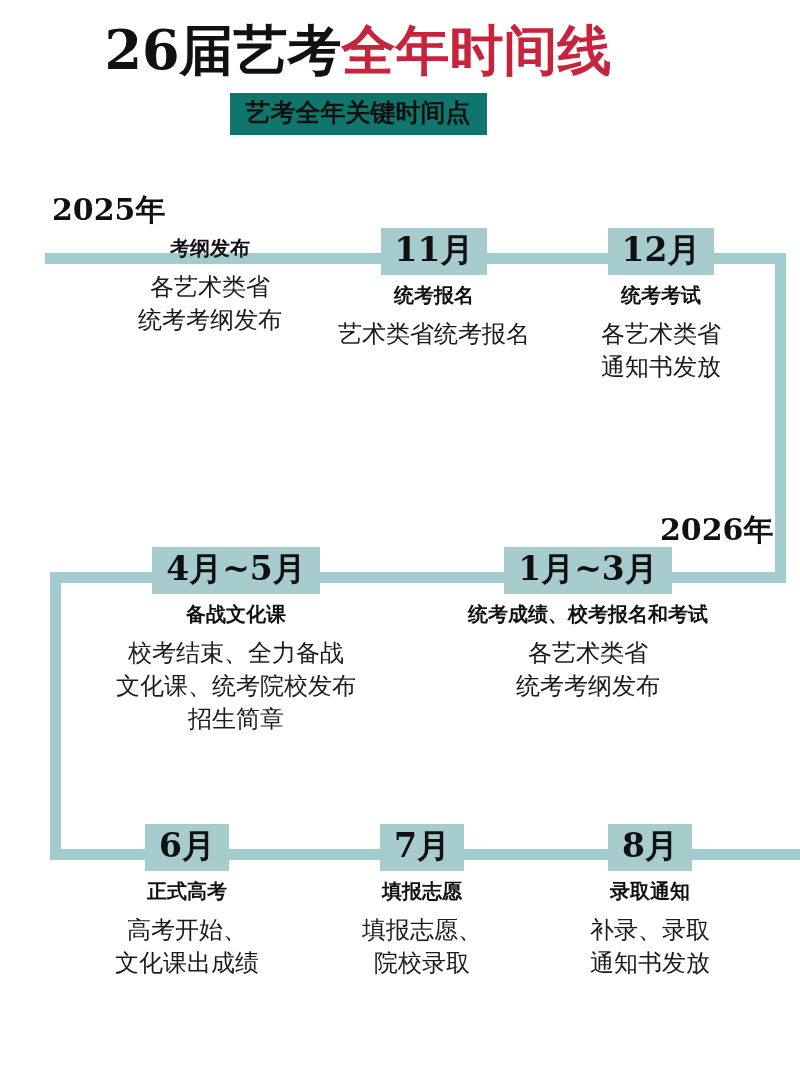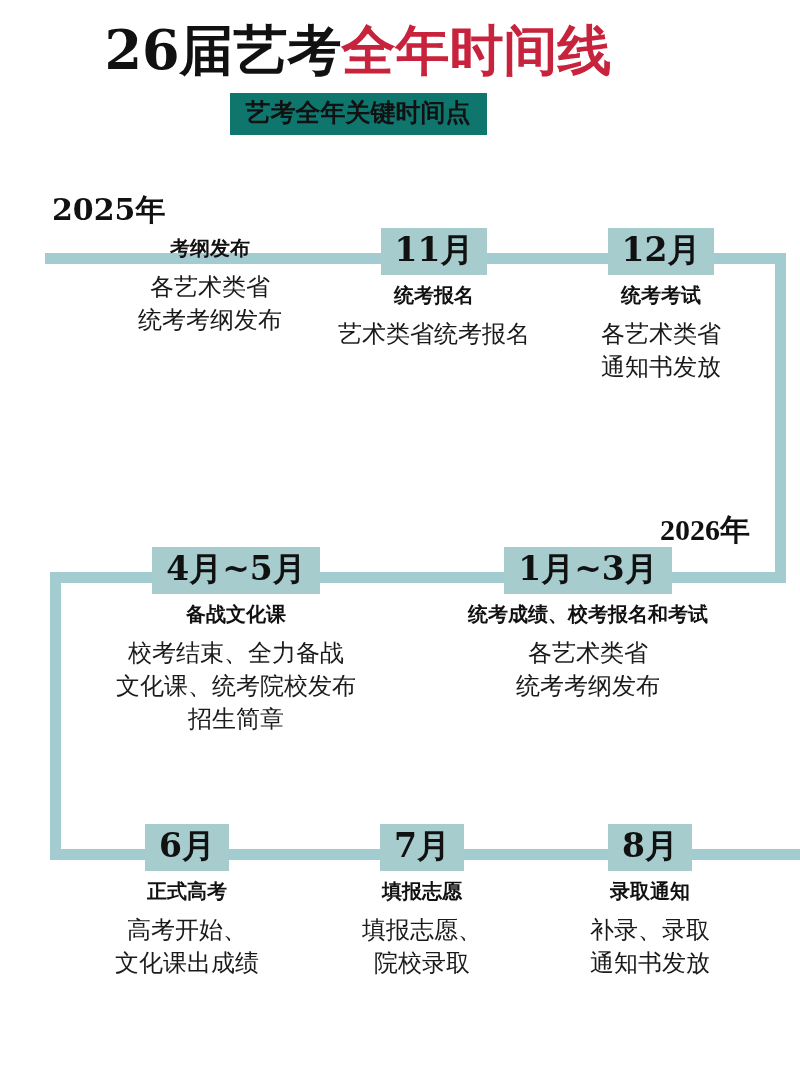--- a/index.html
+++ b/index.html
@@ -64,21 +64,21 @@
 
   
   .year-label {
     position: absolute;
     font-size: 30px;
     font-weight: bold;
     color: #111111;
     white-space: nowrap;
   }
   #year-2025 { left: 52px;  top: 190px; }
-  #year-2026 { left: 660px; top: 510px; font-family: Liberation Serif, serif; }
+  #year-2026 { left: 660px; top: 510px; }
 
   
   .node {
     position: absolute;
     text-align: center;
     width: 0;           
   }
   .node-inner {
     position: relative;
     left: 50%;

